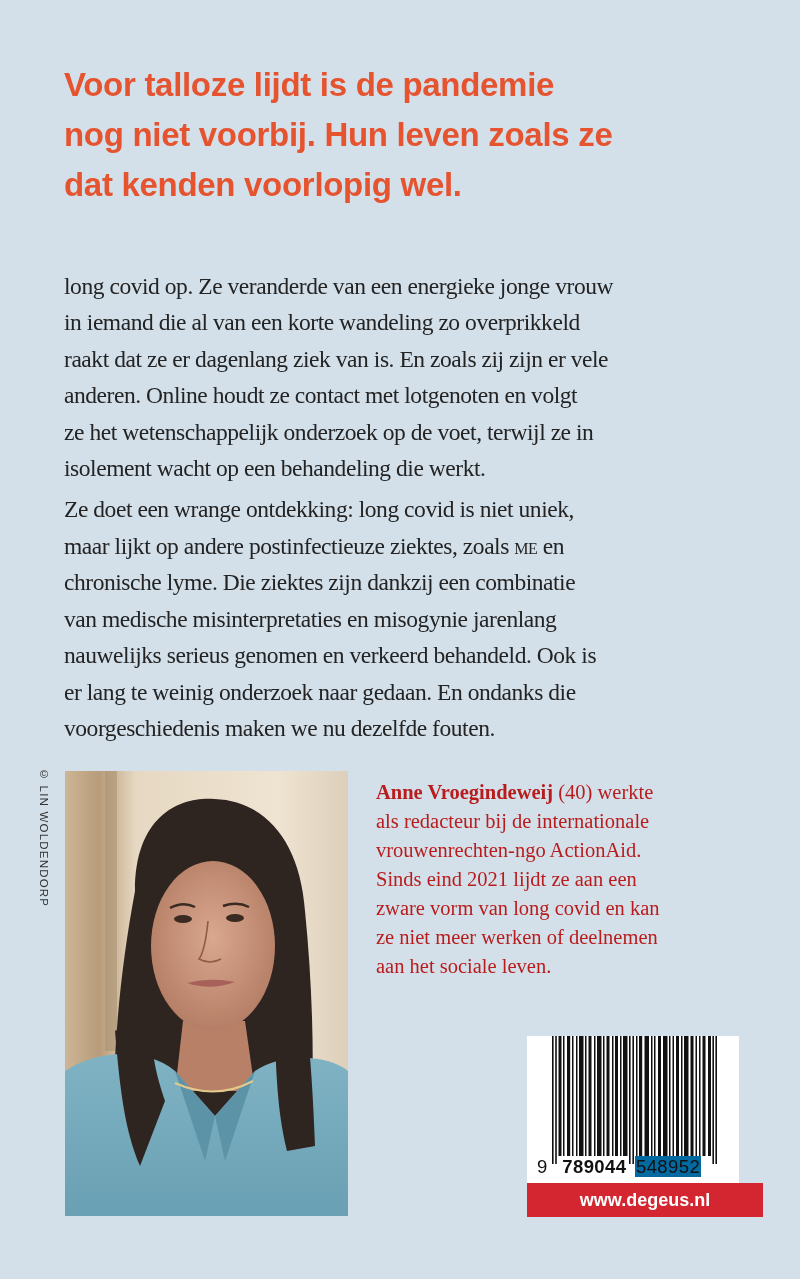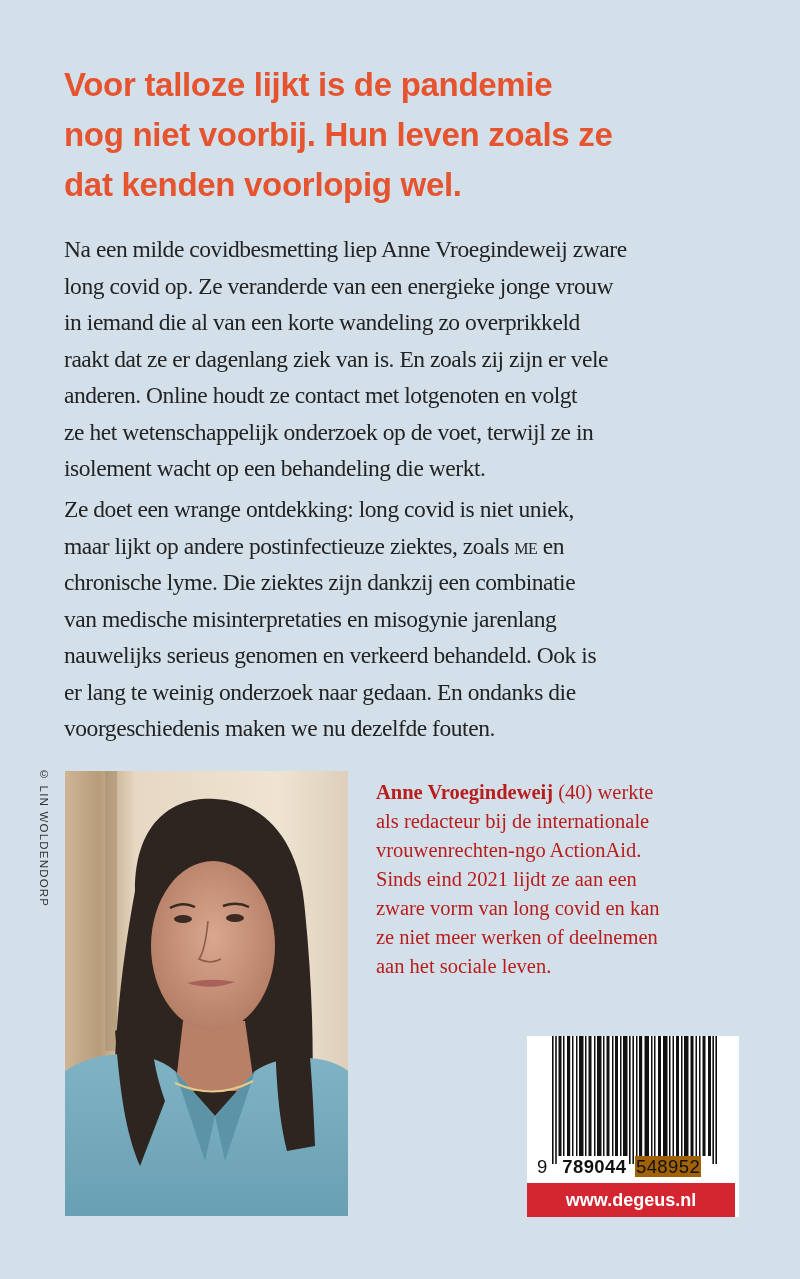--- a/index.html
+++ b/index.html
@@ -45,38 +45,38 @@
       background: #fff;
     }
     .bars { position: absolute; left: 25px; top: 0; width: 165px; height: 128px; }
     .isbn {
       position: absolute; left: 10px; top: 120px;
       font-family: "Liberation Sans", "DejaVu Sans", sans-serif;
       font-size: 18.5px; color: #111; background: transparent;
       letter-spacing: 0.4px;
     }
     .url-bar {
-      position: absolute; left: 0; bottom: 0; width: 208px; height: 34px;
+      position: absolute; left: 0; bottom: 0; width: 236px; height: 34px;
       background: #d32630; color: #fff;
       font-family: "Liberation Sans", "DejaVu Sans", sans-serif;
       font-weight: bold; font-size: 18px; line-height: 34px; text-align: center;
       text-decoration: none; display: block;
     }
   </style>
 </head>
 <body>
 
 <h1 class="headline">
-  <span>Voor talloze lijkt is de pandemie</span><br>
+  <span>Voor talloze lijdt is de pandemie</span><br>
   <span>nog niet voorbij. Hun leven zoals ze</span><br>
   <span>dat kenden voorlopig wel.</span>
 </h1>
 
 <p class="para p1">
-  <span>Na een milde covidbesmetting liep Anne Vroegindeweij zware</span><br>
+  <br>
   <span>long covid op. Ze veranderde van een energieke jonge vrouw</span><br>
   <span>in iemand die al van een korte wandeling zo overprikkeld</span><br>
   <span>raakt dat ze er dagenlang ziek van is. En zoals zij zijn er vele</span><br>
   <span>anderen. Online houdt ze contact met lotgenoten en volgt</span><br>
   <span>ze het wetenschappelijk onderzoek op de voet, terwijl ze in</span><br>
   <span>isolement wacht op een behandeling die werkt.</span>
 </p>
 
 <p class="para p2">
   <span>Ze doet een wrange ontdekking: long covid is niet uniek,</span><br>
@@ -190,16 +190,16 @@
       <rect x="147" y="0" width="1.5" height="120"></rect>
       <rect x="150.5" y="0" width="3" height="120"></rect>
       <rect x="156" y="0" width="3" height="120"></rect>
       <rect x="160.4" y="0" width="1.6" height="128"></rect>
       <rect x="163.4" y="0" width="1.6" height="128"></rect>
     </g>
   </svg>
   <div class="isbn">
     <span>9</span>
     <span style="margin-left:8px; background:#fff; padding:0 1px;font-weight:bold;">789044</span>
-    <span style="margin-left:2px; background:#a16207; padding:0 1px;">548952</span>
+    <span style="margin-left:2px; background:#0369a1; padding:0 1px;">548952</span>
   </div>
   <a class="url-bar">www.degeus.nl</a>
 </div>
 
 </body></html>

